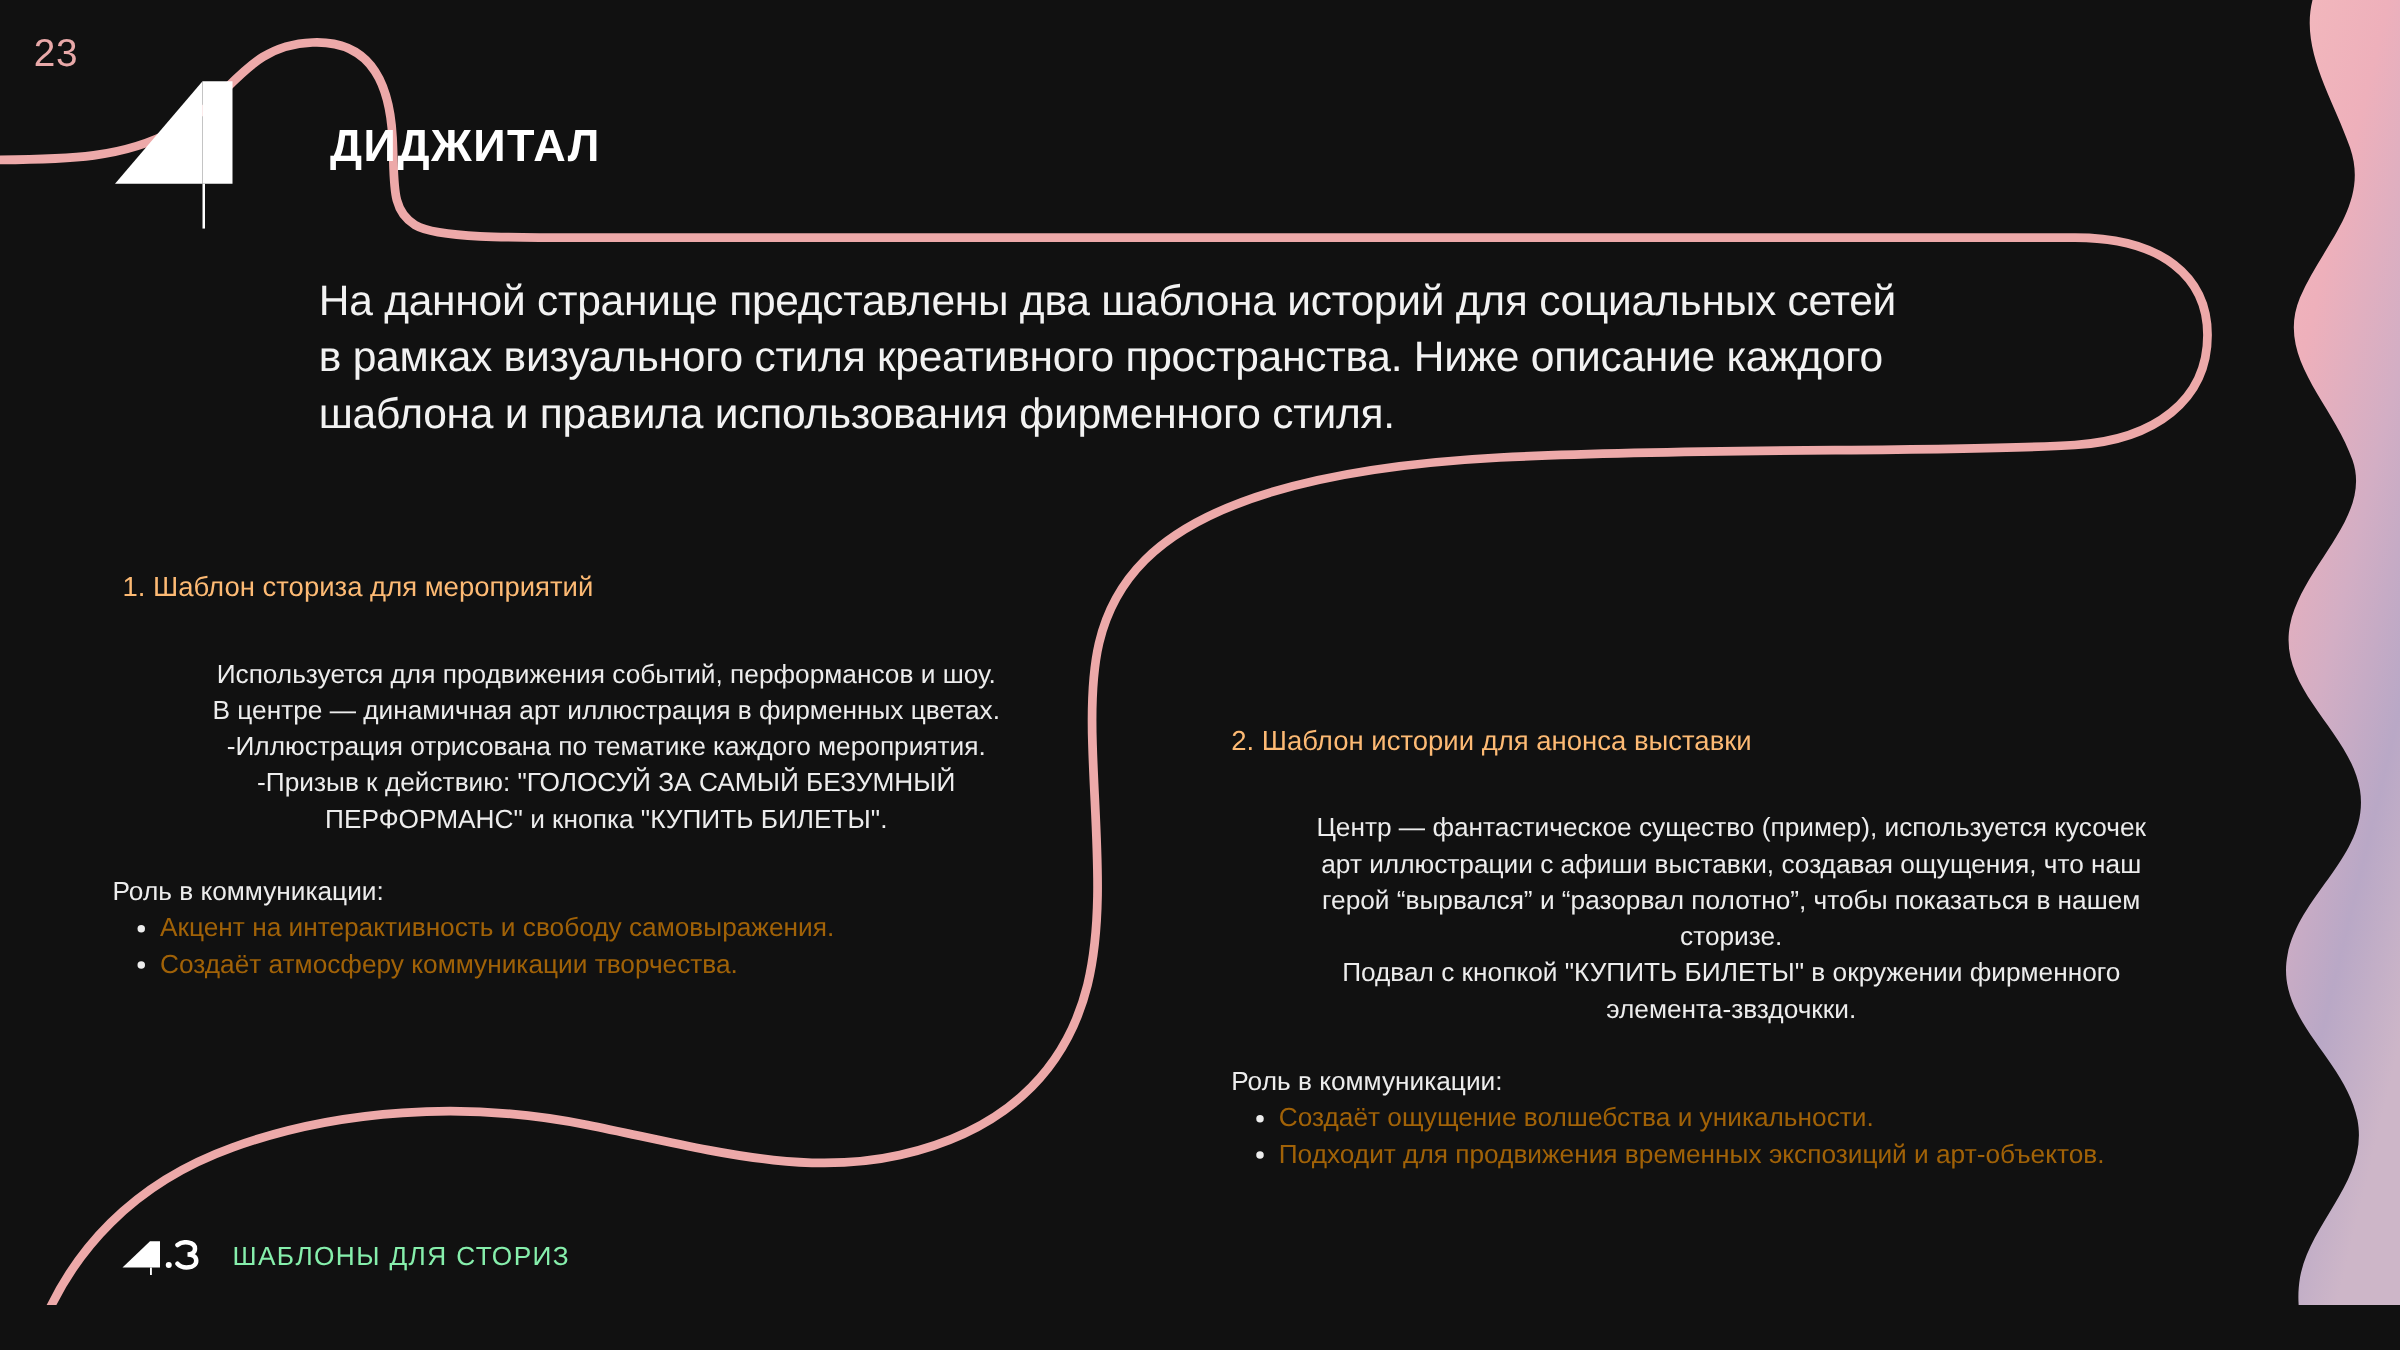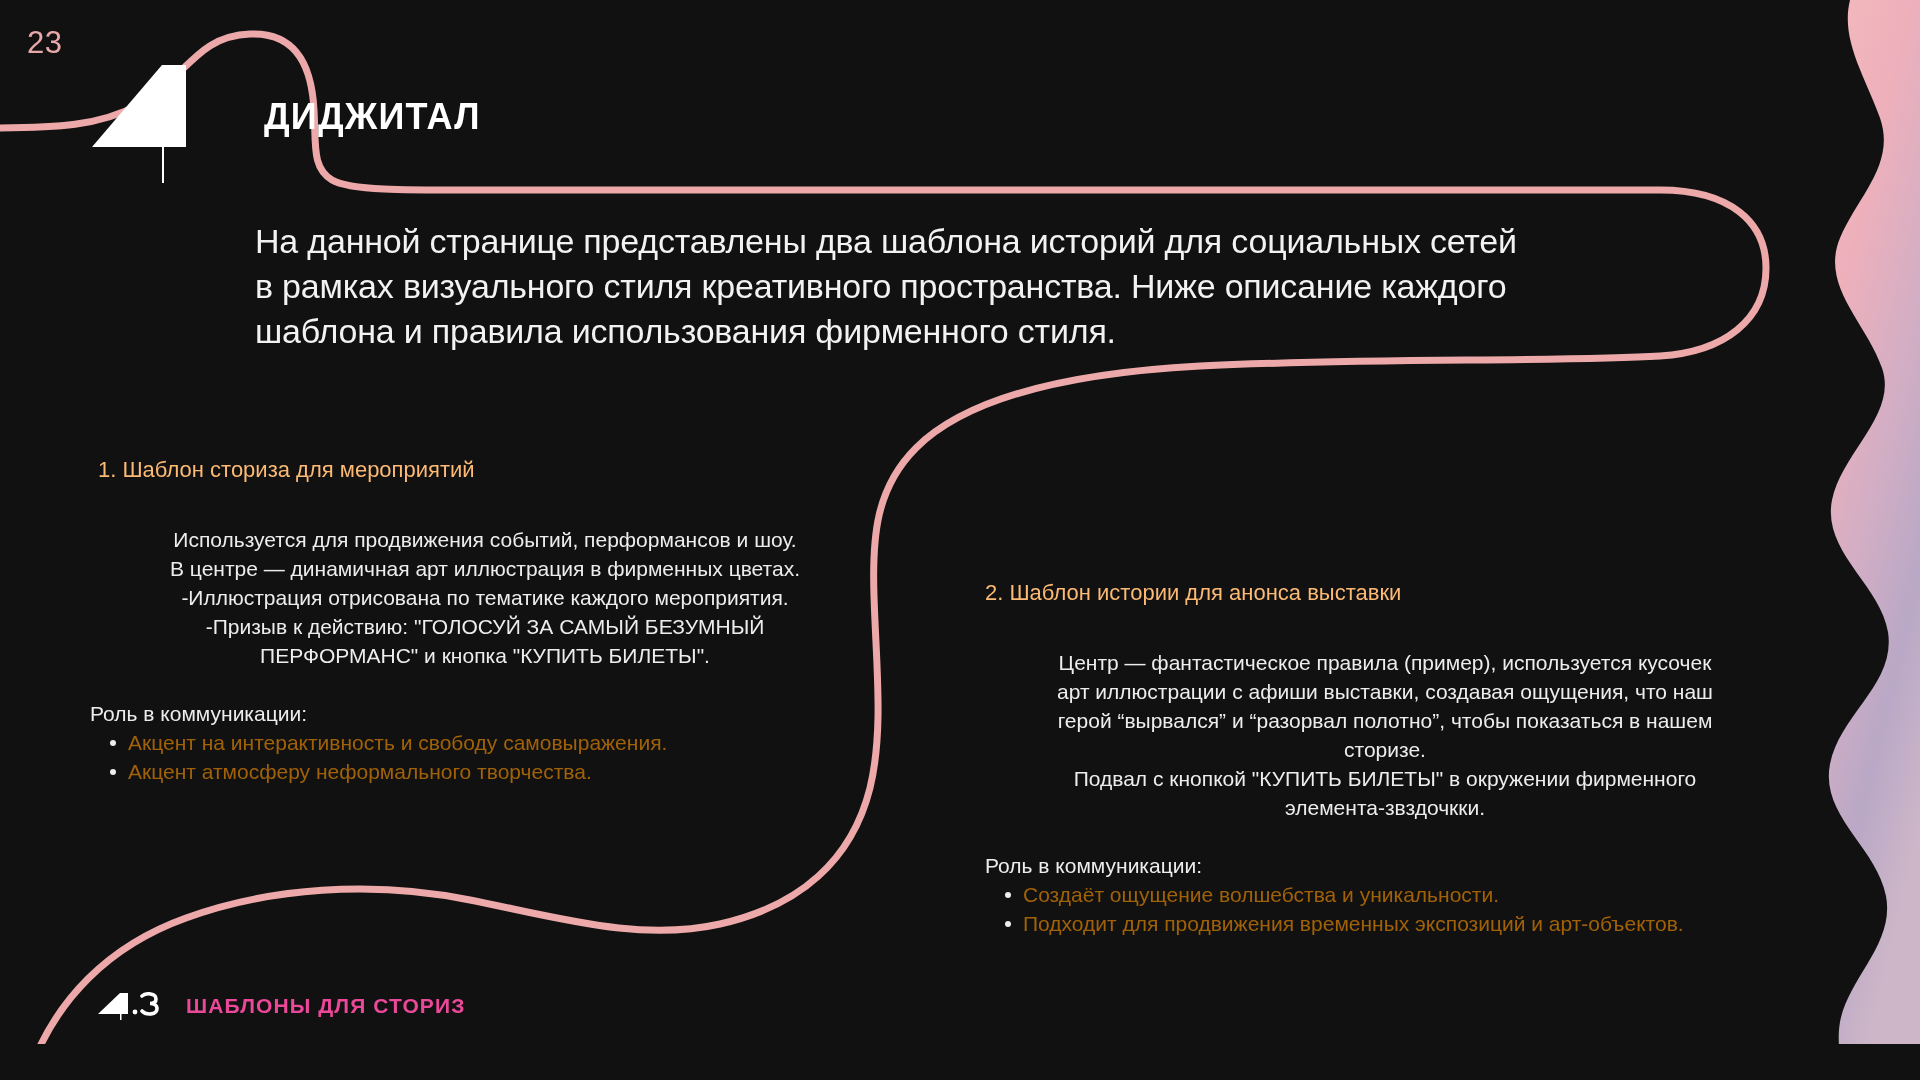--- a/index.html
+++ b/index.html
@@ -126,22 +126,22 @@
     left:90px; top:992px;
     display:flex;
     align-items:center;
     gap:14px;
   }
   .footer-mark {
     width:82px; height:28px;
   }
   .footer-text {
     font-size:21px;
-    font-weight:bold;
-    color:#ec4899;
+    font-weight:normal;
+    color:#86efac;
     letter-spacing:1.1px;
     font-family:"Liberation Sans", sans-serif;
     white-space:nowrap;
   }
 </style>
 </head>
 <body>
 
 <div id="slide">
 
@@ -221,30 +221,30 @@
       <span class="ln">-Призыв к действию: "ГОЛОСУЙ ЗА САМЫЙ БЕЗУМНЫЙ</span>
       <span class="ln">ПЕРФОРМАНС" и кнопка "КУПИТЬ БИЛЕТЫ".</span>
     </div>
     <div class="gap-md"></div>
     <div class="blk">Роль в коммуникации:</div>
     <ul class="bullets">
       <li>
         <span class="wrap">Акцент на интерактивность и свободу самовыражения.</span>
       </li>
       <li>
-        <span class="wrap">Акцент атмосферу неформального творчества.</span>
+        <span class="wrap">Создаёт атмосферу коммуникации творчества.</span>
       </li>
     </ul>
   </div>
 
   <div class="col col-right">
     <div class="col-title">2. Шаблон истории для анонса выставки</div>
     <div class="gap-lg"></div>
     <div class="blk">
-      <span class="ln">Центр — фантастическое правила (пример), используется кусочек</span>
+      <span class="ln">Центр — фантастическое существо (пример), используется кусочек</span>
       <span class="ln">арт иллюстрации с афиши выставки, создавая ощущения, что наш</span>
       <span class="ln">герой “вырвался” и “разорвал полотно”, чтобы показаться в нашем</span>
       <span class="ln">сторизе.</span>
       <span class="ln">Подвал с кнопкой "КУПИТЬ БИЛЕТЫ" в окружении фирменного</span>
       <span class="ln">элемента-звздочкки.</span>
     </div>
     <div class="gap-md"></div>
     <div class="blk">Роль в коммуникации:</div>
     <ul class="bullets">
       <li>

